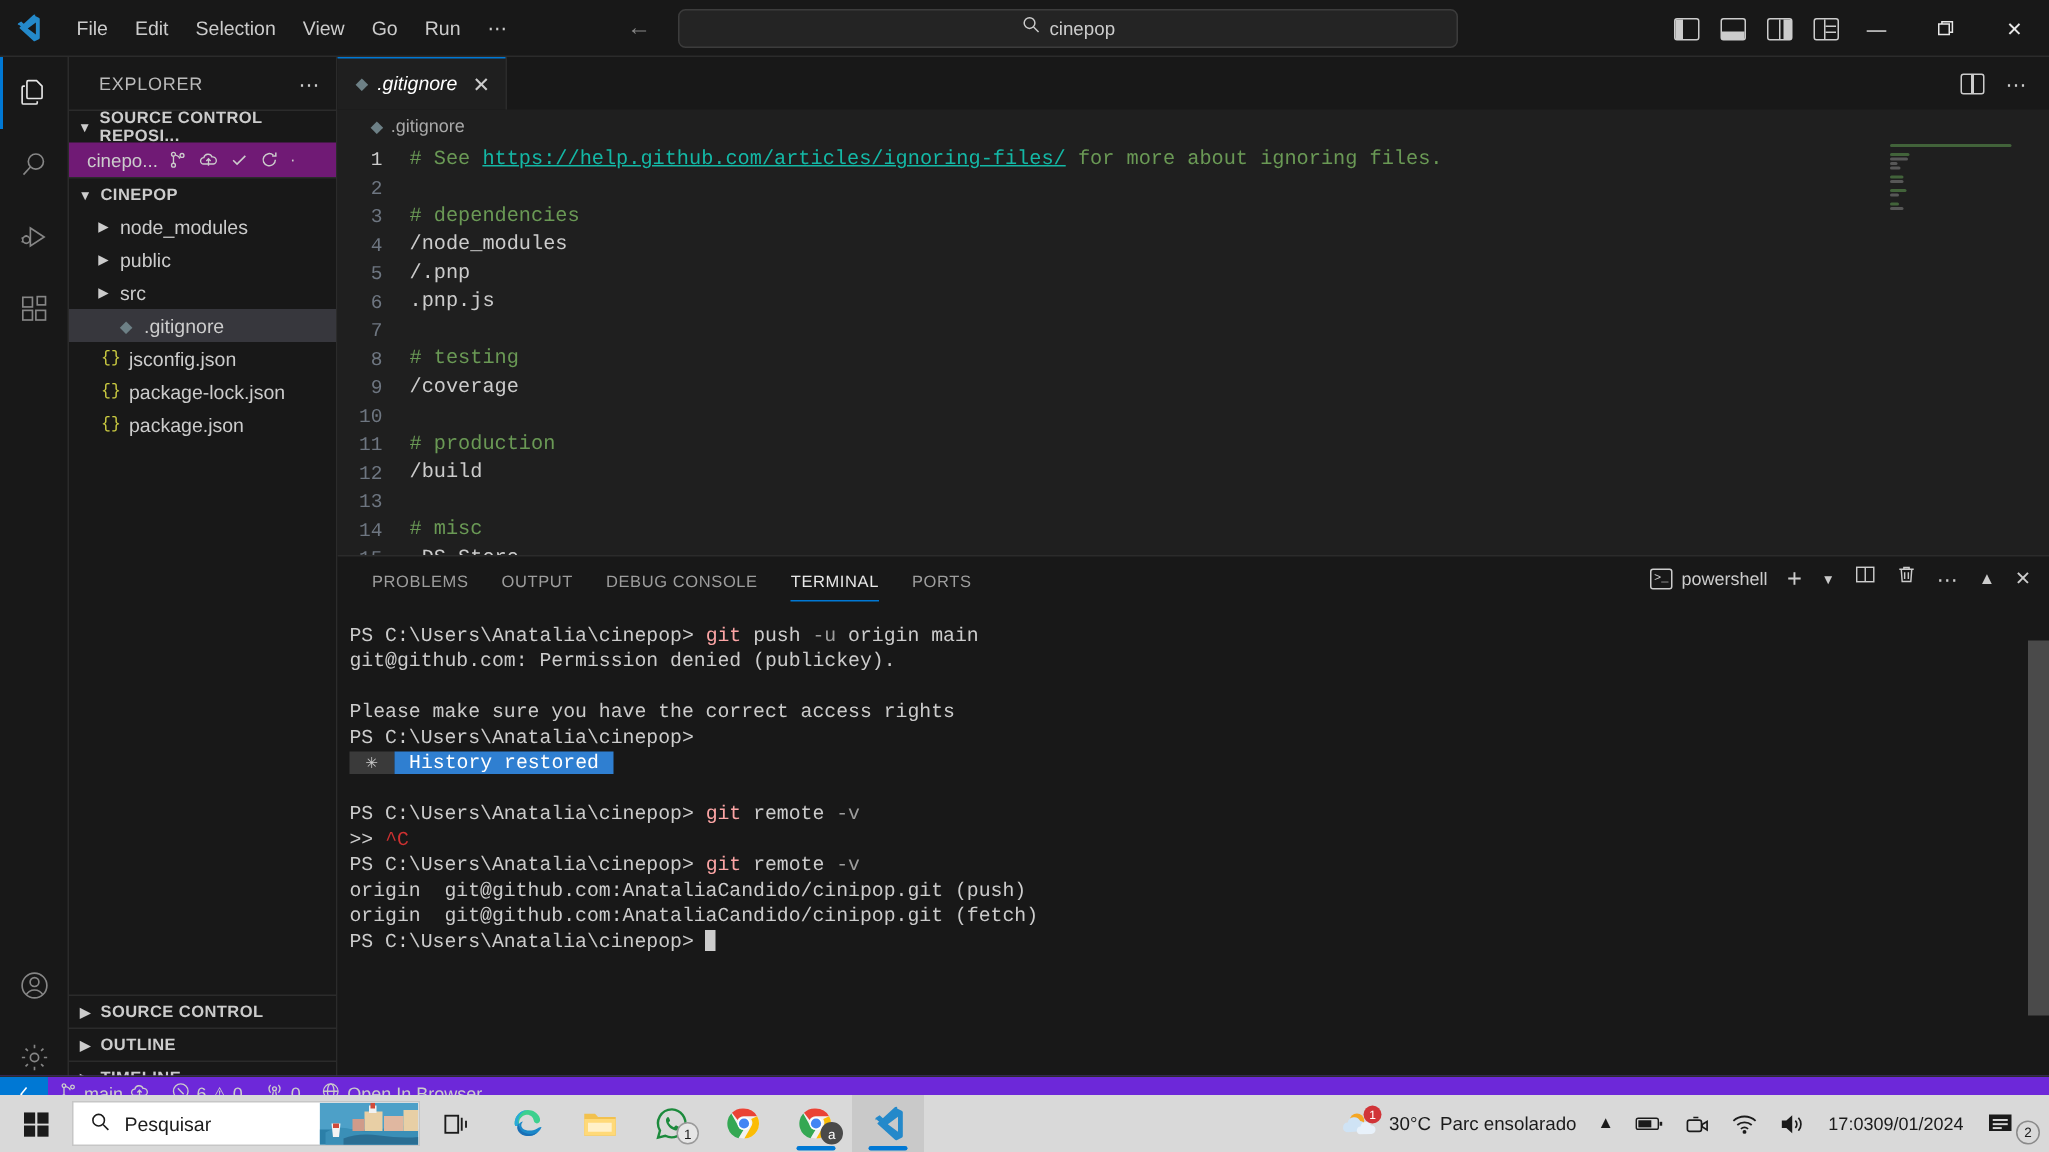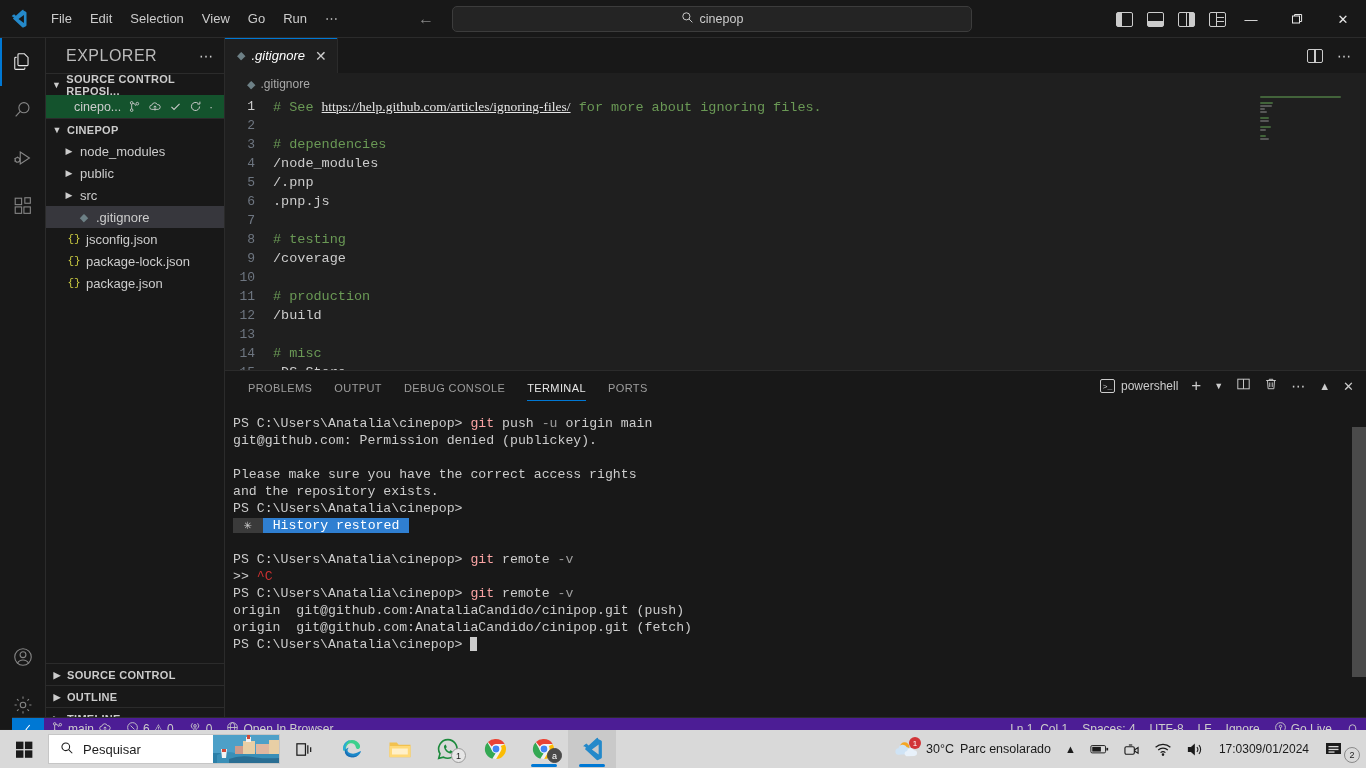--- a/index.html
+++ b/index.html
@@ -63,31 +63,31 @@
   }
   .act-bottom { margin-top: auto; display:flex; flex-direction: column; align-items: center; }
 
   
   .sidebar {
     position: absolute; left: 46px; top: 38px; width: 179px; bottom: 39px;
     background: #181818; border-right: 1px solid #2b2b2b; overflow: hidden;
   }
   .sb-title { height: 35px; display:flex; align-items:center; justify-content: space-between;
               padding: 0 10px 0 20px; }
-  .sb-title span.t { font-size: 16px; letter-spacing: .5px; color: #bbbbbb; text-transform: uppercase; }
+  .sb-title span.t { font-size: 12px; letter-spacing: .5px; color: #bbbbbb; text-transform: uppercase; }
   .sb-dots { color: #cccccc; font-size: 14px; letter-spacing: 1px; }
   .sect-header {
     height: 22px; display: flex; align-items: center; gap: 3px; padding-left: 4px;
     font-size: 11px; font-weight: bold; color: #cccccc; letter-spacing: .3px;
     border-top: 1px solid #2b2b2b;
   }
   .chev { width: 14px; text-align: center; font-size: 9px; color: #cccccc; display:inline-block; }
   .scm-row {
-    height: 23px; display: flex; align-items: center; background: #14532d;
-    padding-left: 28px; gap: 7px; font-size: 12.5px; color: #cccccc;
+    height: 23px; display: flex; align-items: center; background: #701a75;
+    padding-left: 12px; gap: 7px; font-size: 12.5px; color: #cccccc;
   }
   .scm-row .ico { color: #cccccc; display:flex; align-items:center; }
   .tree-row {
     height: 22px; display: flex; align-items: center; font-size: 13px;
     color: #cccccc; padding-left: 8px; gap: 4px; white-space: nowrap;
   }
   .tree-row.selected { background: #37373d; }
   .tree-row .arrow { width: 14px; text-align:center; font-size: 9px; color: #cccccc; }
   .tree-row .fileicon { width: 16px; display:inline-flex; align-items:center; justify-content:center; font-size: 11px; }
   .json-ico { color: #cbcb41; font-family: "Liberation Mono", monospace; font-size: 11px; }
@@ -112,21 +112,21 @@
                 font-size: 12px; color: #a9a9a9; }
   .code {
     position: relative; font-family: "Liberation Mono", "DejaVu Sans Mono", monospace;
     font-size: 13.5px; line-height: 19px; padding-top: 2px;
   }
   .code-line { display: flex; height: 19px; align-items: center; }
   .ln { width: 48px; text-align: right; padding-right: 18px; color: #6e7681; font-size: 13px; flex: none; }
   .ln.cur { color: #cccccc; }
   .ctext { white-space: pre; }
   .c-comment { color: #6a9955; }
-  .c-link { color: #e5e5e5; text-decoration: underline; font-family: Liberation Serif, serif; }
+  .c-link { color: #14b8a6; text-decoration: underline; }
   .c-plain { color: #cccccc; }
   .minimap { position: absolute; right: 14px; top: 58px; width: 92px; height: 58px; opacity: .75; }
   .mm-line { height: 2px; margin-bottom: 1px; border-radius:1px; }
 
   
   .panel { position: absolute; left: 225px; top: 370px; right: 0; bottom: 39px; background: #181818;
            border-top: 1px solid #2b2b2b; }
   .panel-tabs { height: 30px; display: flex; align-items: flex-end; padding-left: 12px; gap: 0px; }
   .ptab { font-size: 11px; letter-spacing: .4px; color: #9d9d9d; padding: 0 11px 7px 11px;
           position: relative; text-transform: uppercase; }
@@ -149,23 +149,22 @@
   .t-red { color: #cd3131; }
   .t-hist { background: #2f7fd1; color: #ffffff; padding: 0 2px; }
   .t-star { background: #3a3a3a; color: #cccccc; padding: 0 3px; }
   .t-cursor { display: inline-block; width: 7px; height: 14px; background: #cccccc; vertical-align: -3px; }
   .panel-scroll { position: absolute; right: 0; top: 36px; width: 14px; bottom: 0; }
   .panel-scroll .thumb { position: absolute; right: 0; top: 20px; width: 14px; height: 250px; background: #4a4a4a; }
 
   
   .statusbar {
     position: absolute; left: 0; right: 0; bottom: 29px; height: 22px;
-    background: #4c1d95; display: flex; font-size: 12px; color: #cccccc;
+    background: #6d28d9; display: flex; font-size: 12px; color: #cccccc;
     border-top: 1px solid #2b2b2b;
-    margin-left: 12px;
   }
   .sb-remote { width: 32px; height: 22px; background: #0078d4; display:flex; align-items:center; justify-content:center; }
   .sb-item { display: flex; align-items: center; gap: 4px; padding: 0 7px; height: 22px; white-space: nowrap; }
   .sb-right { margin-left: auto; display: flex; align-items: center; }
 
   
   .taskbar {
     position: absolute; left: 0; right: 0; bottom: 0; height: 38px;
     background: #d9d9d9; display: flex; align-items: center;
   }
@@ -514,21 +513,20 @@
         <span style="font-size:11px;">▲</span>
         <span style="font-size:13px;">✕</span>
       </div>
     </div>
 
     <div class="terminal" id="terminal-host">
         <div class="t-line"><span class="t-white">PS C:\Users\Anatalia\cinepop&gt; </span><span class="t-yellow">git</span><span class="t-white"> push </span><span class="t-gray">-u</span><span class="t-white"> origin main</span></div>
         <div class="t-line"><span class="t-white">git@github.com: Permission denied (publickey).</span></div>
         <div class="t-line">&nbsp;</div>
         <div class="t-line"><span class="t-white">Please make sure you have the correct access rights</span></div>
-        <div class="t-line"><span class="t-white">and the repository exists.</span></div>
         <div class="t-line"><span class="t-white">PS C:\Users\Anatalia\cinepop&gt;</span></div>
         <div class="t-line"><span class="t-star"> ✳ </span><span class="t-hist"> History restored </span></div>
         <div class="t-line">&nbsp;</div>
         <div class="t-line"><span class="t-white">PS C:\Users\Anatalia\cinepop&gt; </span><span class="t-yellow">git</span><span class="t-white"> remote </span><span class="t-gray">-v</span></div>
         <div class="t-line"><span class="t-white">&gt;&gt; </span><span class="t-red">^C</span></div>
         <div class="t-line"><span class="t-white">PS C:\Users\Anatalia\cinepop&gt; </span><span class="t-yellow">git</span><span class="t-white"> remote </span><span class="t-gray">-v</span></div>
         <div class="t-line"><span class="t-white">origin  git@github.com:AnataliaCandido/cinipop.git (push)</span></div>
         <div class="t-line"><span class="t-white">origin  git@github.com:AnataliaCandido/cinipop.git (fetch)</span></div>
         <div class="t-line"><span class="t-white">PS C:\Users\Anatalia\cinepop&gt; </span><span class="t-cursor"></span></div>
       </div>
@@ -584,42 +582,20 @@
       <span>
         <svg width="13" height="13" viewBox="0 0 16 16" fill="none" stroke="#cccccc" stroke-width="1.05">
             <circle cx="8" cy="8" r="6"></circle>
             <ellipse cx="8" cy="8" rx="2.7" ry="6"></ellipse>
             <line x1="2.2" y1="8" x2="13.8" y2="8"></line>
           </svg>
       </span>
       <span>Open In Browser</span>
     </div>
 
-    <div class="sb-right">
-      <div class="sb-item">Ln 1, Col 1</div>
-      <div class="sb-item">Spaces: 4</div>
-      <div class="sb-item">UTF-8</div>
-      <div class="sb-item">LF</div>
-      <div class="sb-item">Ignore</div>
-      <div class="sb-item">
-        <span>
-          <svg width="13" height="13" viewBox="0 0 16 16" fill="none" stroke="#cccccc" stroke-width="1.1">
-              <circle cx="8" cy="8" r="6"></circle>
-              <circle cx="8" cy="6.6" r="1.5"></circle>
-              <path d="M8 8.1V12"></path>
-            </svg>
-        </span>
-        <span>Go Live</span>
-      </div>
-      <div class="sb-item">
-        <svg width="13" height="13" viewBox="0 0 16 16" fill="none" stroke="#cccccc" stroke-width="1.1">
-            <path d="M4 11.2V7.4a4 4 0 0 1 8 0v3.8H4ZM6.6 11.6a1.5 1.5 0 0 0 2.8 0"></path>
-          </svg>
-      </div>
-    </div>
   </div>
 
   <div class="taskbar">
     <div class="start-btn">
       <svg width="17" height="17" viewBox="0 0 16 16">
           <rect x="0" y="0.6" width="7" height="7" fill="#1b1b1b"></rect>
           <rect x="8.4" y="0.6" width="7" height="7" fill="#1b1b1b"></rect>
           <rect x="0" y="8.8" width="7" height="7" fill="#1b1b1b"></rect>
           <rect x="8.4" y="8.8" width="7" height="7" fill="#1b1b1b"></rect>
         </svg>

